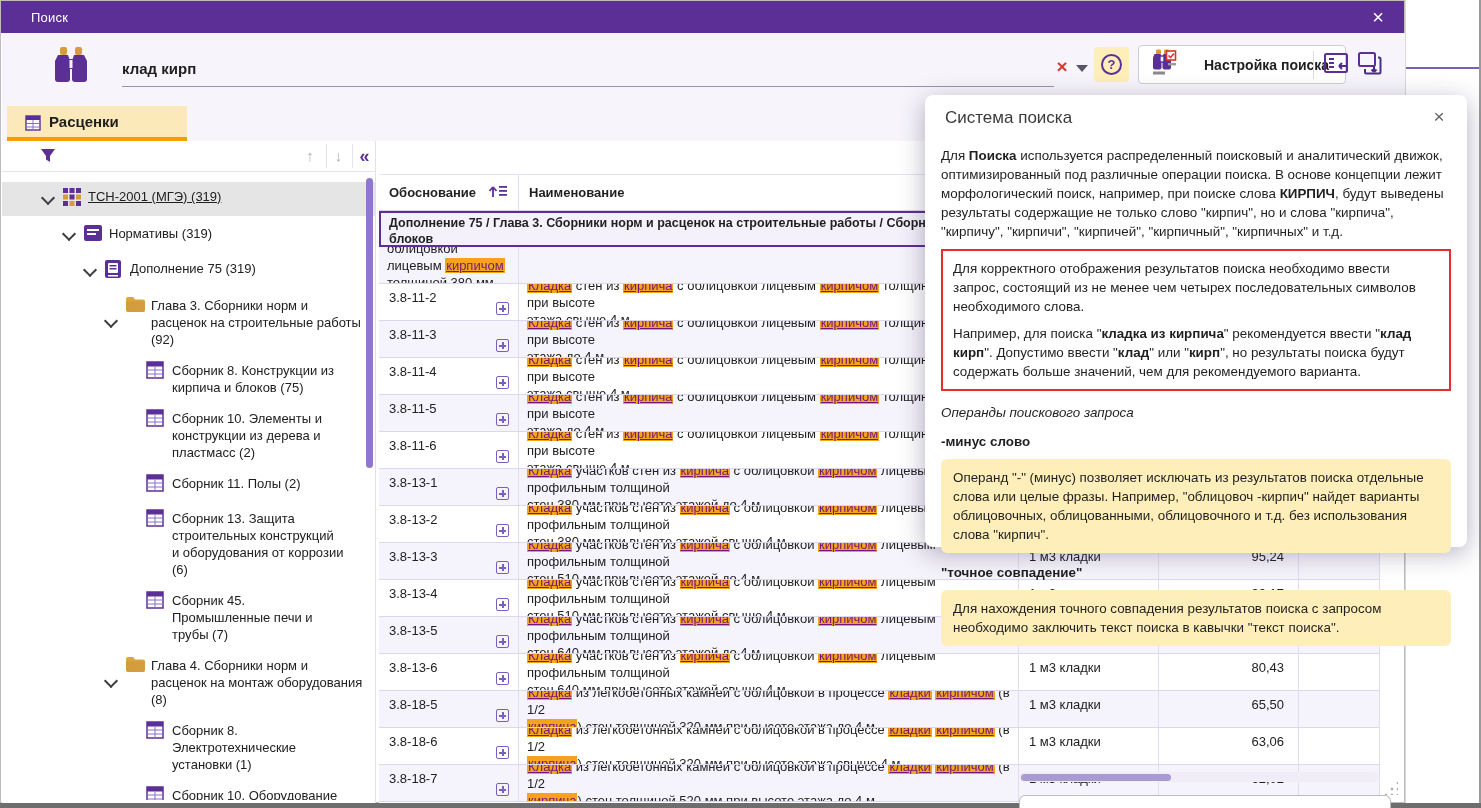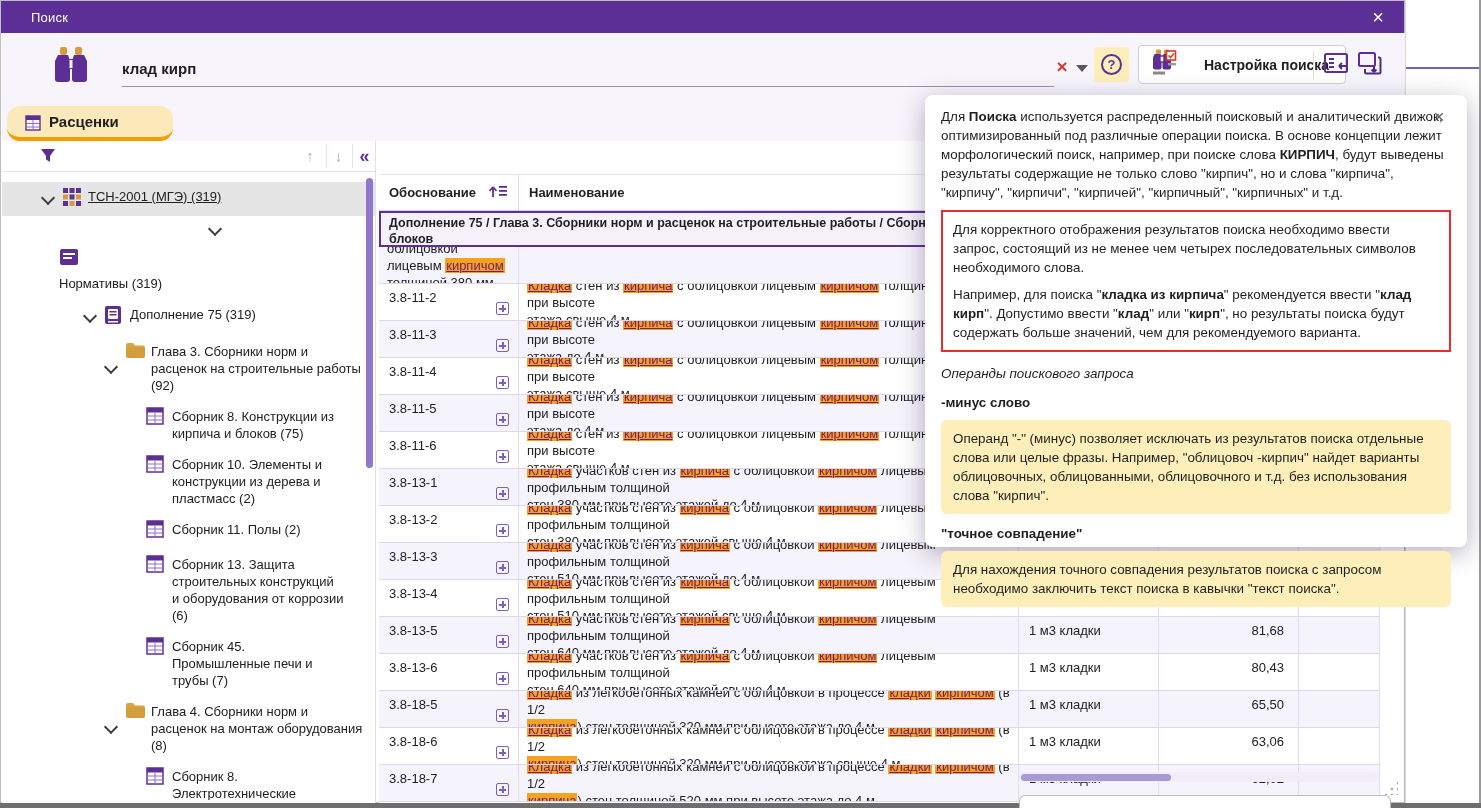--- a/index.html
+++ b/index.html
@@ -22,21 +22,21 @@
   .search-input { position:absolute; left:120px; top:18px; width:932px; height:36px; background:transparent; border:none; border-bottom:1px solid #9a93a8; font-family:"Liberation Sans",sans-serif; font-weight:bold; font-size:15px; color:#1f1f1f; outline:none; }
   .clear-x { position:absolute; left:1049px; top:22px; width:22px; height:24px; color:#d23b2f; font-size:19px; font-weight:bold; text-align:center; line-height:24px; cursor:pointer; }
   .dd-caret { position:absolute; left:1074px; top:32px; width:0; height:0; border-left:6px solid transparent; border-right:6px solid transparent; border-top:7px solid #5a5566; cursor:pointer; }
   .help-btn { position:absolute; left:1092px; top:14px; width:35px; height:35px; background:#fdeeba; border-radius:4px; display:flex; align-items:center; justify-content:center; cursor:pointer; }
   .help-btn .qc { width:21px; height:21px; border:2px solid #5b2f96; border-radius:50%; color:#5b2f96; font-size:13px; font-weight:bold; display:flex; align-items:center; justify-content:center; }
   .settings-btn { position:absolute; left:1136px; top:12px; height:39px; padding:0 16px 0 10px; background:#fff; border:1px solid #cfcfcf; border-radius:4px; display:flex; align-items:center; gap:25px; font-size:14px; font-weight:bold; color:#1f1f1f; cursor:pointer; }
   .v-sep { position:absolute; left:1311px; top:18px; width:1px; height:28px; background:#dcdcdc; }
   .win-icon { position:absolute; top:16px; width:30px; height:30px; cursor:pointer; }
   .win-icon.i1 { left:1320px; } .win-icon.i2 { left:1353px; }
 
-  .tab { position:absolute; left:5px; top:73px; width:166px; height:35px; background:#fce9ba; border-bottom:4px solid #f59c00; display:flex; align-items:center; gap:8px; padding-left:42px; font-size:15px; font-weight:bold; color:#1f1f1f; cursor:pointer;border-radius:13px; }
+  .tab { position:absolute; left:5px; top:73px; width:180px; height:35px; background:#fce9ba; border-bottom:4px solid #f59c00; display:flex; align-items:center; gap:8px; padding-left:42px; font-size:15px; font-weight:bold; color:#1f1f1f; cursor:pointer; }
 
   
   .tree-panel { position:absolute; left:1px; top:140px; width:374px; height:662px; background:#fff; border-right:1px solid #e3e0ee; }
   .tree-toolbar { position:relative; height:31px; border-bottom:1px solid #e6e2f1; }
   .funnel { position:absolute; left:38px; top:7px; }
   .tt-btn { position:absolute; top:3px; width:24px; height:24px; text-align:center; line-height:24px; font-size:15px; cursor:pointer; }
   .tt-up { left:296px; color:#b3adc2; } .tt-down { left:324px; color:#b3adc2; border-left:1px solid #e6e2f1; }
   .tt-coll { left:350px; color:#5b2f96; font-size:18px; font-weight:bold; border-left:1px solid #e6e2f1; }
   .tree-list { position:relative; padding-top:10px; overflow:hidden; height:628px; }
   .tree-item { display:flex; align-items:flex-start; padding-top:5px; padding-bottom:5px; margin-bottom:3px; font-size:13px; color:#212121; line-height:17px; cursor:pointer; }
@@ -190,21 +190,21 @@
                 <rect x="14" y="1" width="5" height="5" fill="#5b2f96"></rect>
           <rect x="1" y="7.5" width="5" height="5" fill="#d99a3d"></rect>
                 <rect x="7.5" y="7.5" width="5" height="5" fill="#5b2f96"></rect>
                 <rect x="14" y="7.5" width="5" height="5" fill="#d99a3d"></rect>
           <rect x="1" y="14" width="5" height="5" fill="#5b2f96"></rect>
                 <rect x="7.5" y="14" width="5" height="5" fill="#d99a3d"></rect>
                 <rect x="14" y="14" width="5" height="5" fill="#5b2f96"></rect>
               </svg></span>
             <span class="label">ТСН-2001 (МГЭ) (319)</span>
           </div>
-          <div class="tree-item lvl1" style="padding-left: 57px; flex-direction: column;">
+          <div class="tree-item lvl1" style="padding-left: 57px;">
             <span class="chev open"></span>
             <span class="ticon"><svg width="20" height="18" viewBox="0 0 20 18">
                 <rect x="1" y="1" width="18" height="16" rx="2" fill="#5b2f96"></rect>
           <rect x="4" y="5" width="12" height="2" fill="#fff"></rect>
                 <rect x="4" y="9" width="9" height="2" fill="#fff"></rect>
               </svg></span>
             <span class="label">Нормативы (319)</span>
           </div>
           <div class="tree-item lvl2" style="padding-left: 78px;">
             <span class="chev open"></span>
@@ -478,20 +478,21 @@
     </div>
 
     <div class="hscroll">
         <div class="thumb"></div>
       </div>
     <div class="bottom-box"></div>
     <div class="grip"></div>
   </div>
 
   <div class="popup">
+    <div class="popup-title">Система поиска</div>
     <div class="popup-close">×</div>
     <div class="popup-body">
         <div class="blk p">
           <p>Для <b>Поиска</b> используется распределенный поисковый и аналитический движок, оптимизированный под различные операции поиска. В основе концепции лежит морфологический поиск, например, при поиске слова <b>КИРПИЧ</b>, будут выведены результаты содержащие не только слово "кирпич", но и слова "кирпича", "кирпичу", "кирпичи", "кирпичей", "кирпичный", "кирпичных" и т.д.</p>
         </div>
         <div class="blk red-box">
           <p>Для корректного отображения результатов поиска необходимо ввести запрос, состоящий из не менее чем четырех последовательных символов необходимого слова.</p>
           <p>Например, для поиска "<b>кладка из кирпича</b>" рекомендуется ввести "<b>клад кирп</b>". Допустимо ввести "<b>клад</b>" или "<b>кирп</b>", но результаты поиска будут содержать больше значений, чем для рекомендуемого варианта.</p>
         </div>
         <div class="blk italic">

